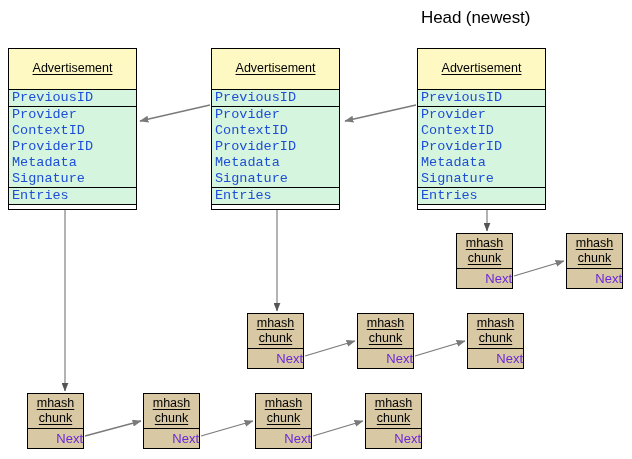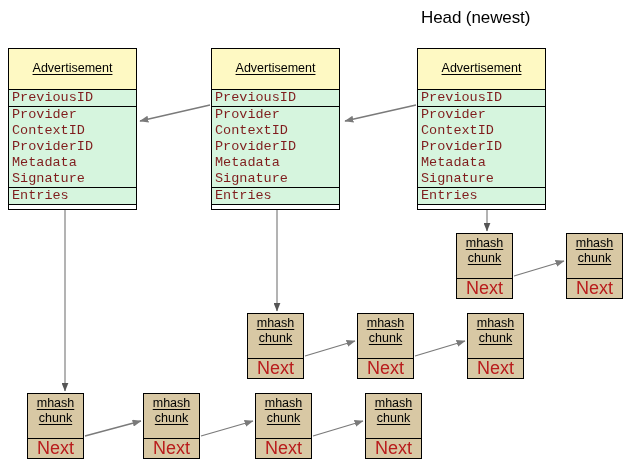--- a/index.html
+++ b/index.html
@@ -63,21 +63,21 @@
     color: #000000;
     text-decoration: underline;
     text-underline-offset: 2px;
     line-height: 1;
     padding-bottom: 1px;
   }
   .ad-row {
     font-family: "Liberation Mono", monospace;
     font-size: 13.5px;
     line-height: 16px;
-    color: #7f1d1d;
+    color: #1d4ed8;
     padding-left: 3px;
     white-space: nowrap;
   }
   .ad-sep {
     border-bottom: 1.4px solid #000000;
   }
   .ad-group {
     padding-top: 0px;
   }
   .ad-foot {
@@ -89,38 +89,38 @@
   
   .chunk-box {
     position: absolute;
     box-sizing: border-box;
     width: 57px;
     background: #d8c8a4;
     border: 1.4px solid #000000;
     font-family: "Liberation Sans", sans-serif;
   }
   .chunk-head {
-    padding: 2px 0 12px 0;
+    padding: 2px 0 2px 0;
     border-bottom: 1.4px solid #000000;
     text-align: center;
   }
   .chunk-line {
     font-size: 12.5px;
     line-height: 15px;
     color: #000000;
     text-decoration: underline;
     text-underline-offset: 1.5px;
     display: block;
   }
   .chunk-next {
-    font-size: 18px;
+    font-size: 13px;
     line-height: 19px;
     height: 19px;
-    color: #b91c1c;
-    text-align: center;
+    color: #6d28d9;
+    text-align: right;
   }
 </style>
 </head>
 <body>
 
 <div id="canvas">
 
   <svg id="svg-layer" viewBox="0 0 632 459" width="632" height="459" xmlns="http://www.w3.org/2000/svg">
     <defs>
       <marker id="arrowhead" markerWidth="9" markerHeight="7" refX="8.4" refY="3.5" orient="auto" markerUnits="userSpaceOnUse">

